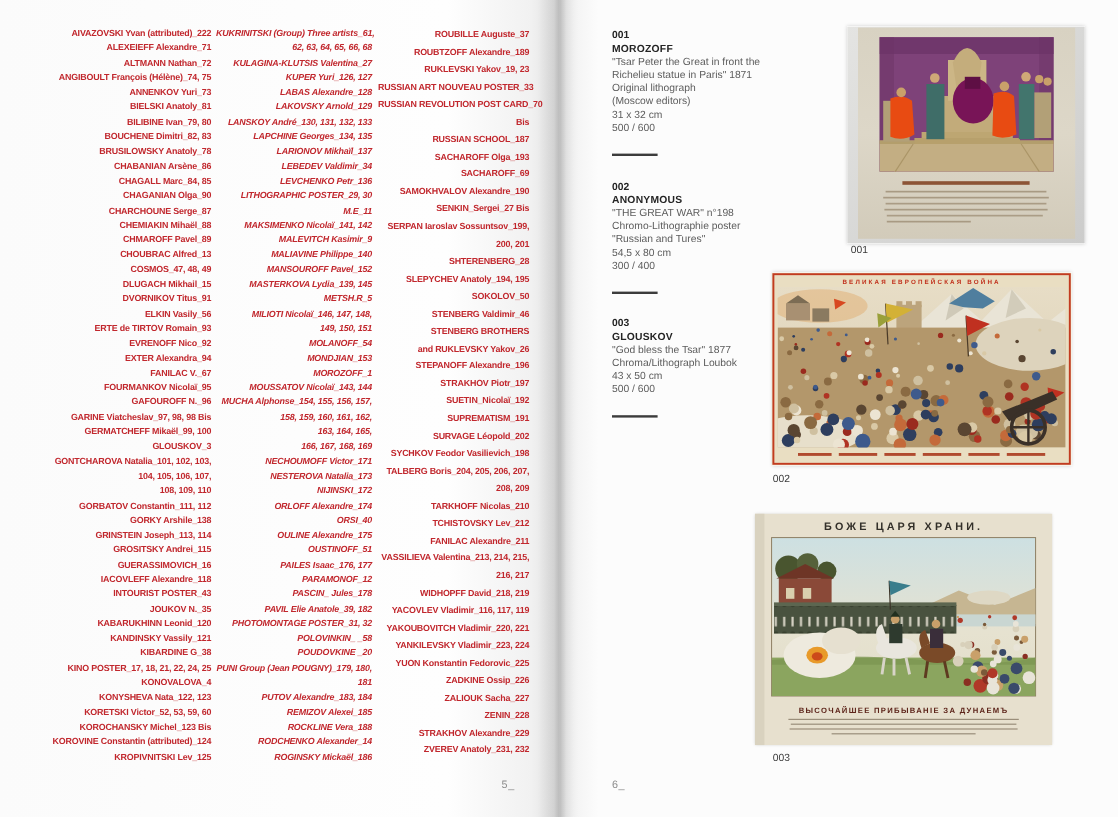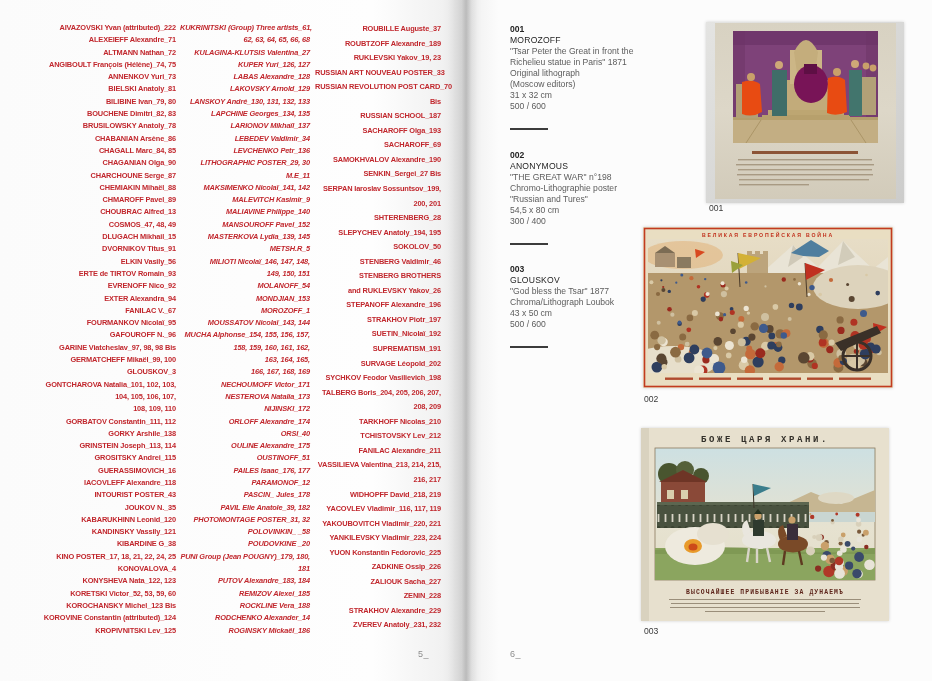--- a/index.html
+++ b/index.html
@@ -22,29 +22,29 @@
   .col-2{left:315px;width:126px;}
   .col-2 .idx-line{line-height:14.55px;}
   
   .page-num{position:absolute;font-size:9px;color:#8c8c8c;letter-spacing:.5px;}
   .pn-left{left:418px;top:649px;}
   .pn-right{left:44px;top:649px;}
   
   .lot{position:absolute;left:44px;width:165px;}
   .lot-0{top:24px;} .lot-1{top:150px;} .lot-2{top:264px;}
   .lot-num{font-size:8.6px;font-weight:700;color:#242424;line-height:11px;}
-  .lot-artist{font-size:8.6px;font-weight:400;color:#242424;line-height:11px;letter-spacing:.2px;}
+  .lot-artist{font-size:8.6px;font-weight:700;color:#242424;line-height:11px;letter-spacing:.2px;}
   .lot-line{font-size:8.6px;color:#5c5c5c;line-height:11px;}
   .lot-divider{width:38px;height:2px;background:#3c3c3c;margin-top:16px;}
   
   .fig{position:absolute;box-shadow:0 0 3px rgba(0,0,0,.18);}
   .fig svg{display:block;}
   .fig-1{left:240px;top:22px;width:198px;height:181px;}
   .fig-2{left:177px;top:227px;width:250px;height:161px;}
-  .fig-3{left:175px;top:428px;width:248px;height:193px;font-family:Liberation Mono, monospace;}
+  .fig-3{left:163px;top:428px;width:248px;height:193px;}
   .fig-caption{position:absolute;font-size:8.6px;color:#3a3a3a;}
   .cap-1{left:243px;top:203px;}
   .cap-2{left:178px;top:394px;}
   .cap-3{left:178px;top:626px;}
   .gutter-shadow{position:absolute;left:448px;top:0;width:34px;height:681px;pointer-events:none;
     background:linear-gradient(to right,rgba(0,0,0,0) 0%,rgba(0,0,0,.07) 40%,rgba(0,0,0,.16) 53%,rgba(0,0,0,.04) 70%,rgba(0,0,0,0) 100%);}
 </style>
 </head>
 <body>
 

